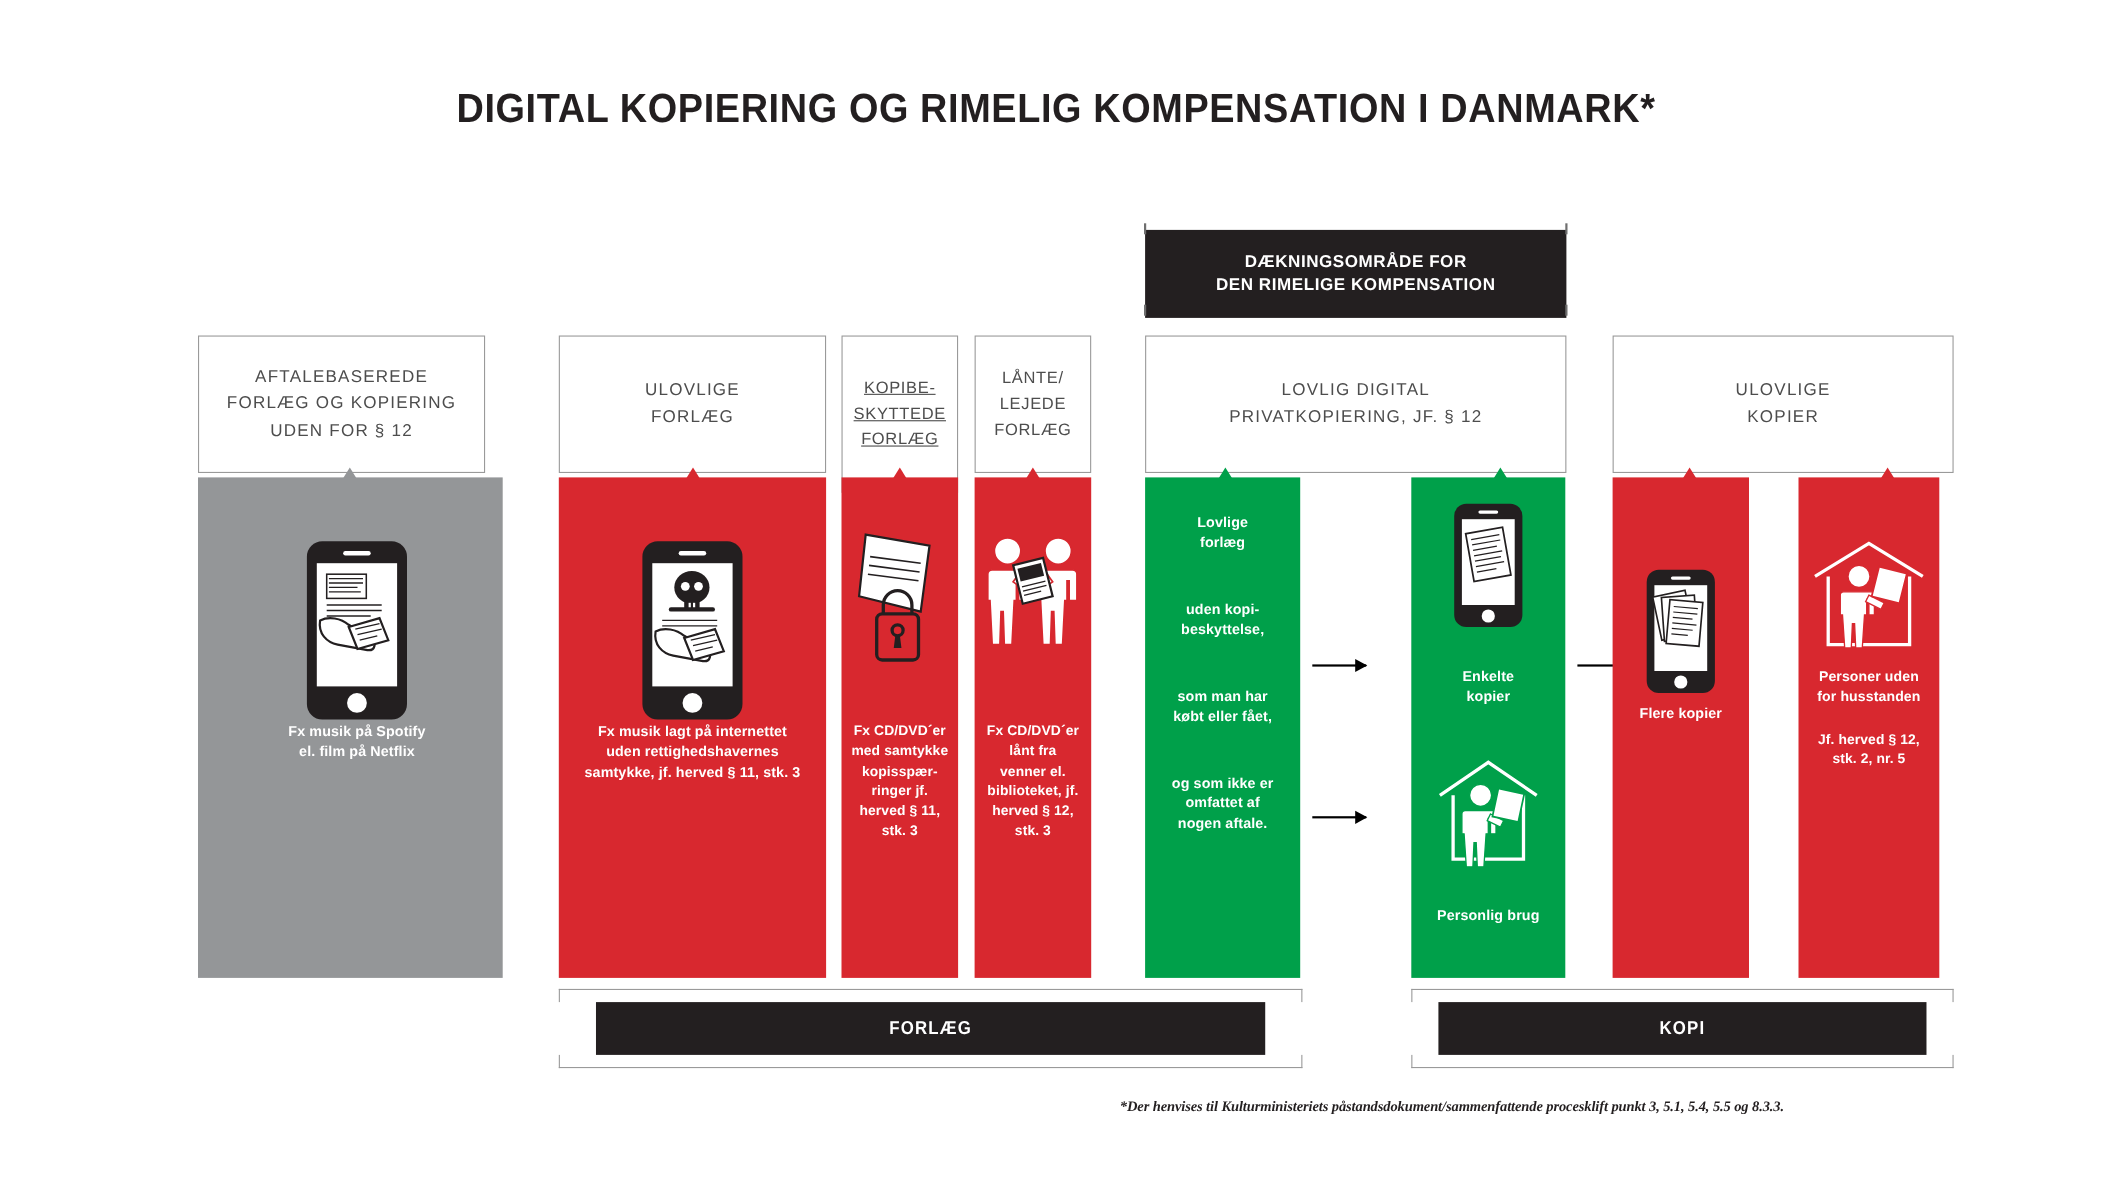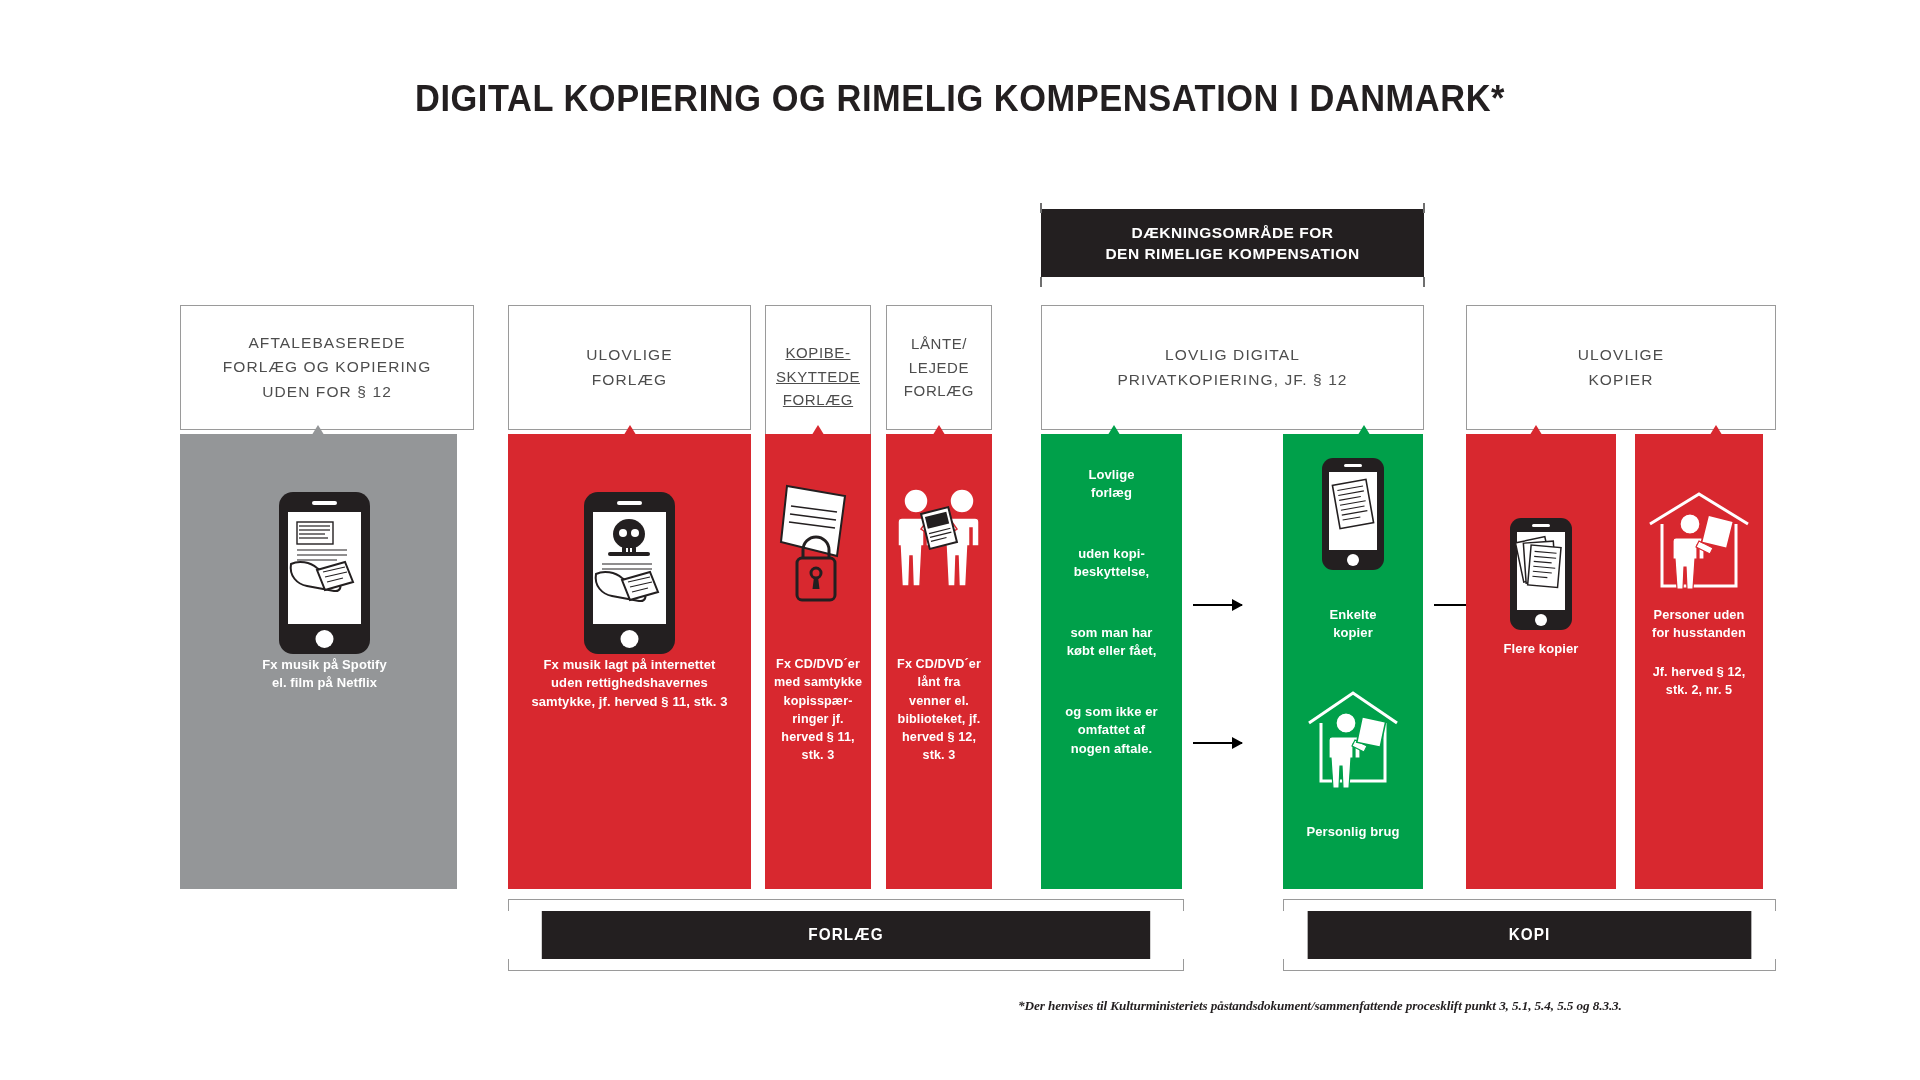--- a/index.html
+++ b/index.html
@@ -16,21 +16,21 @@
     position:absolute; left:0; top:78px; width:1920px;
     text-align:center;
     font-size:37px; font-weight:bold; letter-spacing:0.6px;
     color:#231f20;
     font-family:"Liberation Sans", sans-serif;
     transform:scaleX(0.93); transform-origin:center;
   }
 
   
   .coverage-banner{
-    position:absolute; left:1041px; top:209px; width:383px; height:68px;
+    position:absolute; left:1041px; top:209px; width:383px; height:80px;
     background:#231f20; color:#ffffff;
     display:flex; flex-direction:column; align-items:center; justify-content:center;
     font-size:15.5px; font-weight:bold; letter-spacing:0.5px; line-height:1.38;
     text-align:center;
   }
   .coverage-banner div{ white-space:nowrap; }
 
   
   .hdr{
     position:absolute;
@@ -120,21 +120,21 @@
   <div class="coverage-banner">
     <div>DÆKNINGSOMRÅDE FOR</div>
     <div>DEN RIMELIGE KOMPENSATION</div>
   </div>
 
   <div style="position:absolute;left:1040px;top:203px;width:2px;height:10px;background:#6f6f6f;"></div>
   <div style="position:absolute;left:1423px;top:203px;width:2px;height:10px;background:#6f6f6f;"></div>
   <div style="position:absolute;left:1040px;top:277px;width:2px;height:10px;background:#6f6f6f;"></div>
   <div style="position:absolute;left:1423px;top:277px;width:2px;height:10px;background:#6f6f6f;"></div>
 
-  <div class="hdr" style="left:180px;top:305px;width:294px;height:125px;">
+  <div class="hdr" style="left:180px;top:305px;width:261px;height:125px;">
     <div>
       <span>AFTALEBASEREDE</span>
       <span>FORLÆG OG KOPIERING</span>
       <span>UDEN FOR § 12</span>
     </div>
   </div>
   <div class="notch gray" style="left:305px;top:425px;"></div>
 
   <div class="col col-gray" style="left:180px;top:434px;width:277px;height:455px;">
     <div class="icon-wrap" style="margin-top:56px;">
@@ -388,21 +388,21 @@
 
   <div class="hdr" style="left:1466px;top:305px;width:310px;height:125px;">
     <div>
       <span>ULOVLIGE</span>
       <span>KOPIER</span>
     </div>
   </div>
   <div class="notch red" style="left:1523px;top:425px;"></div>
   <div class="notch red" style="left:1703px;top:425px;"></div>
 
-  <div class="col col-red" style="left:1466px;top:434px;width:150px;height:455px;">
+  <div class="col col-red" style="left:1466px;top:434px;width:124px;height:455px;">
     <div class="icon-wrap" style="margin-top:82px;">
       <svg width="66" height="116" viewBox="0 0 66 116">
         <rect x="2" y="2" width="62" height="112" rx="11" fill="#231f20"></rect>
         <rect x="9" y="16" width="48" height="78" fill="#ffffff"></rect>
         <rect x="24" y="8" width="18" height="3" rx="1.5" fill="#ffffff"></rect>
         <circle cx="33" cy="104" r="6" fill="#ffffff"></circle>
         <g transform="rotate(-12 33 46)">
           <rect x="12" y="22" width="30" height="40" fill="#ffffff" stroke="#231f20" stroke-width="1.5"></rect>
         </g>
         <g transform="rotate(-4 33 50)">

